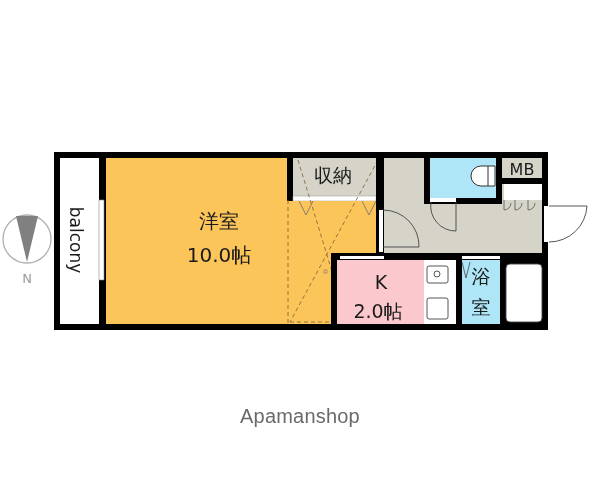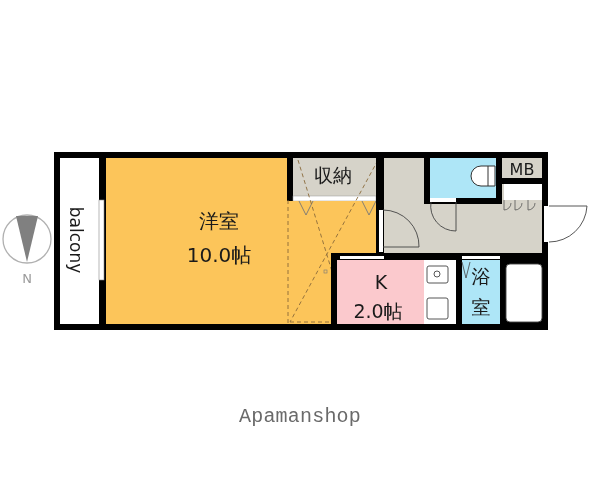--- a/index.html
+++ b/index.html
@@ -1,19 +1,19 @@
 <!DOCTYPE html>
 <html><head>
 <meta charset="utf-8">
 <style>
   html, body { margin: 0; padding: 0; background: #ffffff; }
   body { width: 600px; height: 480px; position: relative; overflow: hidden; font-family: "DejaVu Sans", sans-serif; }
   #plan { position: absolute; left: 0; top: 0; width: 600px; height: 480px; }
   .lbl { font-family: "DejaVu Sans", sans-serif; fill: #1a1a1a; }
-  .brand { position: absolute; left: 0; width: 600px; top: 405px; text-align: center; font-family: Liberation Mono, monospace; font-size: 20px; color: #6a6a6a; letter-spacing: 0.2px; }
+  .brand { position: absolute; left: 0; width: 600px; top: 405px; text-align: center; font-family: Liberation Sans, sans-serif; font-size: 20px; color: #6a6a6a; letter-spacing: 0.2px; }
 </style>
 </head>
 <body>
 
 <svg id="plan" viewBox="0 0 600 480" xmlns="http://www.w3.org/2000/svg">
 
   <g>
     <circle cx="27" cy="239" r="24" fill="none" stroke="#b0b0b0" stroke-width="1.3"></circle>
     <polygon points="16,216 38,216 27,262" fill="#808080"></polygon>
     <text class="lbl" x="27" y="283" font-size="13" text-anchor="middle" fill="#9a9a9a" style="fill:#9a9a9a">N</text>

